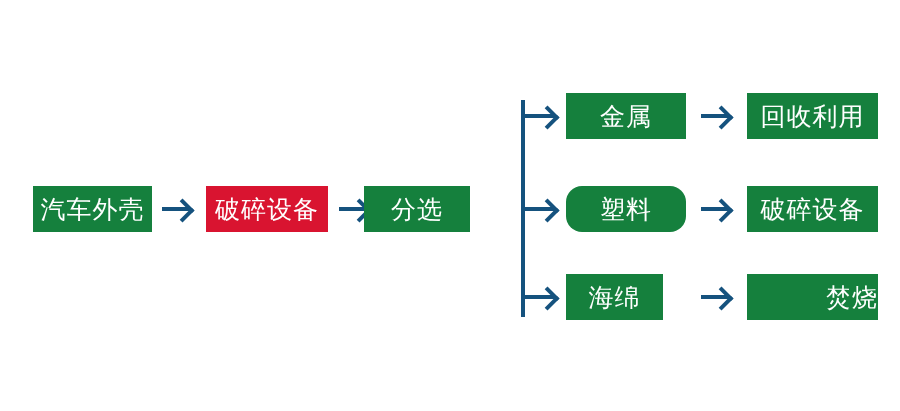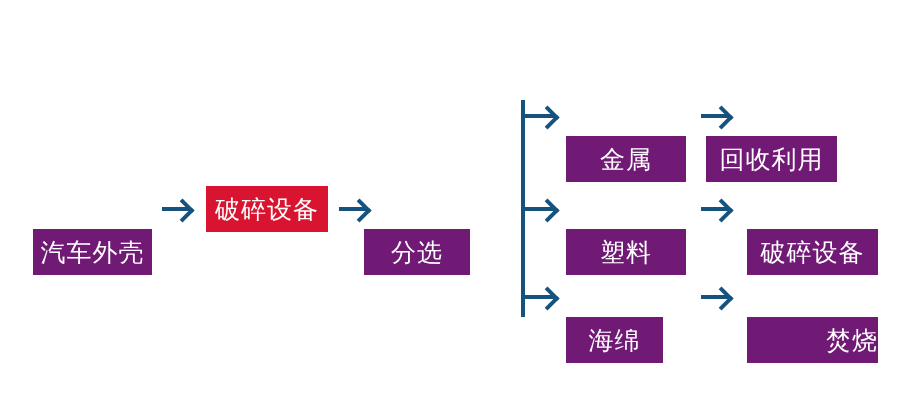--- a/index.html
+++ b/index.html
@@ -18,21 +18,21 @@
   .node {
     position: absolute;
     height: 46px;
     line-height: 46px;
     text-align: center;
     color: #ffffff;
     font-size: 25px;
     letter-spacing: 1px;
     white-space: nowrap;
   }
-  .node.blue { background: #701a75; margin-top: 43px; }
+  .node.blue { background: #15803d; }
   .node.red  { background: #D91430; }
 
   
   .arrow {
     position: absolute;
     height: 24px;
   }
   .arrow .stem {
     position: absolute;
     left: 0;
@@ -86,27 +86,27 @@
 
   <div class="arrow" style="left:523px; top:104px; width:38px;">
     <span class="stem"></span>
     <span class="head"></span>
   </div>
   <div class="node blue" style="left:566px; top:93px; width:120px;">金属</div>
   <div class="arrow" style="left:701px; top:104px; width:34px;">
     <span class="stem"></span>
     <span class="head"></span>
   </div>
-  <div class="node blue" style="left:706px; top:93px; width:131px;">回收利用</div>
+  <div class="node blue" style="left:747px; top:93px; width:131px;">回收利用</div>
 
   <div class="arrow" style="left:523px; top:197px; width:38px;">
     <span class="stem"></span>
     <span class="head"></span>
   </div>
-  <div class="node blue" style="left:566px; top:186px; width:120px;">塑料</div>
+  <div class="node blue" style="left:566px; top:186px; width:120px;border-radius:16px;">塑料</div>
   <div class="arrow" style="left:701px; top:197px; width:34px;">
     <span class="stem"></span>
     <span class="head"></span>
   </div>
   <div class="node blue" style="left:747px; top:186px; width:131px;">破碎设备</div>
 
   <div class="arrow" style="left:523px; top:285px; width:38px;">
     <span class="stem"></span>
     <span class="head"></span>
   </div>

